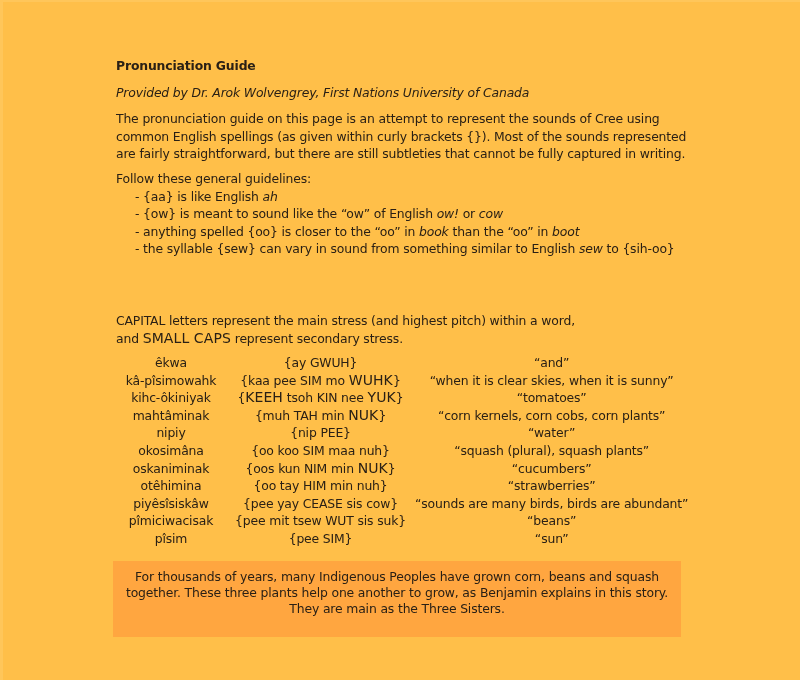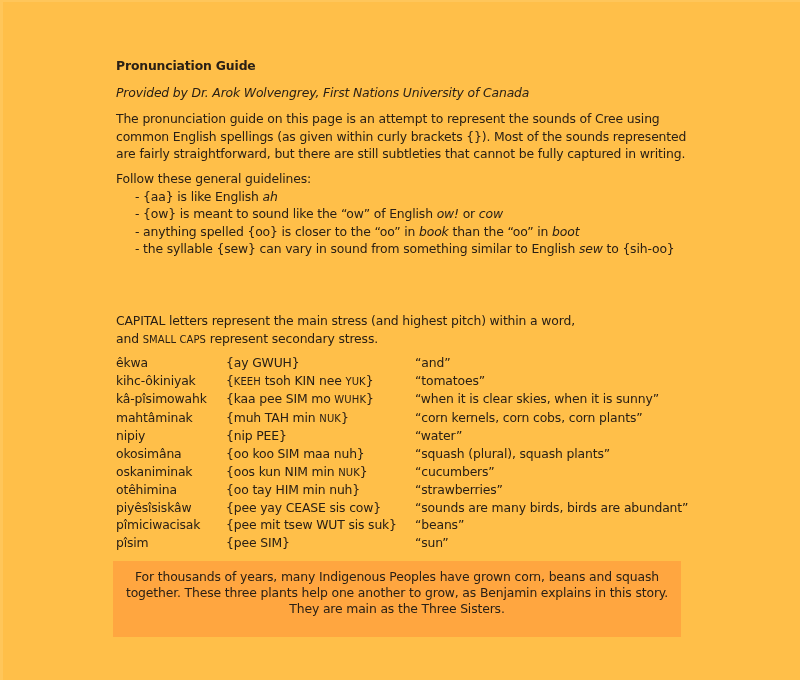--- a/index.html
+++ b/index.html
@@ -78,34 +78,35 @@
       padding-left: 0;
     }
     .stress {
       position: absolute;
       top: 255px;
       left: 0;
       margin: 0;
     }
     .stress .line { display: block; white-space: nowrap; }
     .sc {
-      font-size: 10px;
+      font-size: 14px;
       letter-spacing: 0.1px;
     }
     .vocab {
       position: absolute;
       top: 297px;
       left: 0;
       border-collapse: collapse;
     }
     .vocab td {
       padding: 0;
       height: 17.2px;
       white-space: nowrap;
       vertical-align: top;
+      text-align: center;
     }
     .vocab td.word { width: 110px; }
     .vocab td.pron { width: 189px; }
     .callout {
       position: absolute;
       left: 113px;
       top: 561px;
       width: 568px;
       height: 76px;
       background: #FFA640;
@@ -157,28 +158,28 @@
   </p>
 
   <table class="vocab">
     <tbody id="vocab-body">
         <tr>
           <td class="word">êkwa</td>
           <td class="pron"><span>{ay GWUH}</span></td>
           <td class="meaning">“and”</td>
         </tr>
         <tr>
+          <td class="word">kâ-pîsimowahk</td>
+          <td class="pron"><span>{kaa pee SIM mo </span><span class="sc">WUHK</span><span>}</span></td>
+          <td class="meaning">“when it is clear skies, when it is sunny”</td>
+        </tr>
+        <tr>
           <td class="word">kihc-ôkiniyak</td>
           <td class="pron"><span>{</span><span class="sc">KEEH</span><span> tsoh KIN nee </span><span class="sc">YUK</span><span>}</span></td>
           <td class="meaning">“tomatoes”</td>
-        </tr>
-        <tr>
-          <td class="word">kâ-pîsimowahk</td>
-          <td class="pron"><span>{kaa pee SIM mo </span><span class="sc">WUHK</span><span>}</span></td>
-          <td class="meaning">“when it is clear skies, when it is sunny”</td>
         </tr>
         <tr>
           <td class="word">mahtâminak</td>
           <td class="pron"><span>{muh TAH min </span><span class="sc">NUK</span><span>}</span></td>
           <td class="meaning">“corn kernels, corn cobs, corn plants”</td>
         </tr>
         <tr>
           <td class="word">nipiy</td>
           <td class="pron"><span>{nip PEE}</span></td>
           <td class="meaning">“water”</td>

